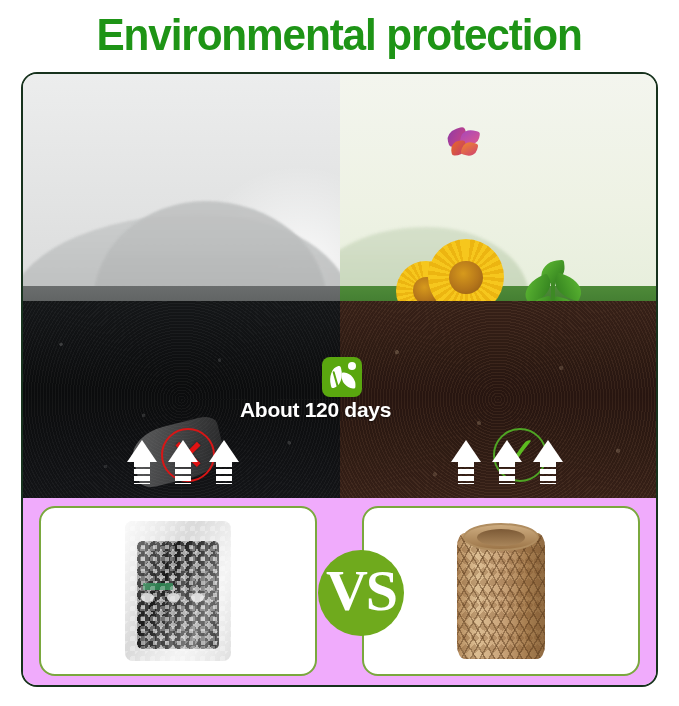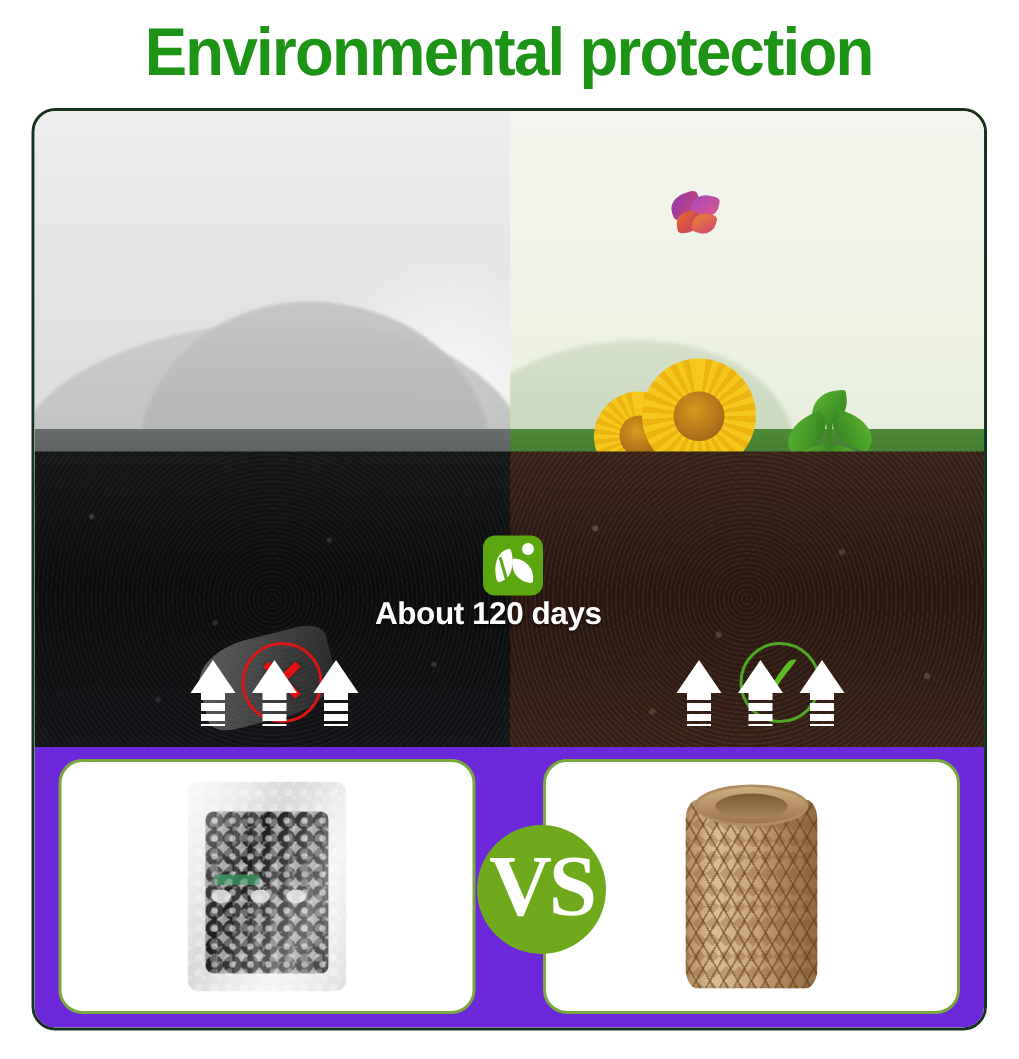--- a/index.html
+++ b/index.html
@@ -235,21 +235,21 @@
     border-left:15px solid transparent;border-right:15px solid transparent;
     border-bottom:22px solid #ffffff;
   }
   .arrow .body{
     position:absolute;left:7px;top:22px;width:16px;height:22px;
     background:repeating-linear-gradient(180deg,#ffffff 0 5px,rgba(0,0,0,0) 5px 7px);
   }
 
   
   .bottom{
-    position:absolute;left:0;top:424px;width:633px;height:187px;background:#6d28d9;
+    position:absolute;left:0;top:424px;width:633px;height:187px;background:#f0abfc;
   }
   .panel{
     position:absolute;top:8px;height:170px;
     border:2px solid #7aa83e;border-radius:16px;box-sizing:border-box;
     background:#ffffff;overflow:hidden;
   }
   .panel.left{left:16px;width:278px;}
   .panel.right{left:339px;width:278px;}
 
   
@@ -388,21 +388,21 @@
       <span class="check-glyph">✓</span>
     </div>
 
     <div class="leaf-icon" style="left:299px;top:283px;">
       <div class="sun"></div>
       <div class="lf lf1"></div>
       <div class="lf lf2"></div>
       <div class="stemline"></div>
     </div>
 
-    <div class="caption" style="left:227px;top:324px;">About 120 days</div>
+    <div class="caption" style="left:217px;top:324px;">About 120 days</div>
 
     <div class="arrow-group" style="left:104px;top:366px;">
       <div class="arrow">
           <div class="head"></div>
           <div class="body"></div>
         </div>
       <div class="arrow">
           <div class="head"></div>
           <div class="body"></div>
         </div>

